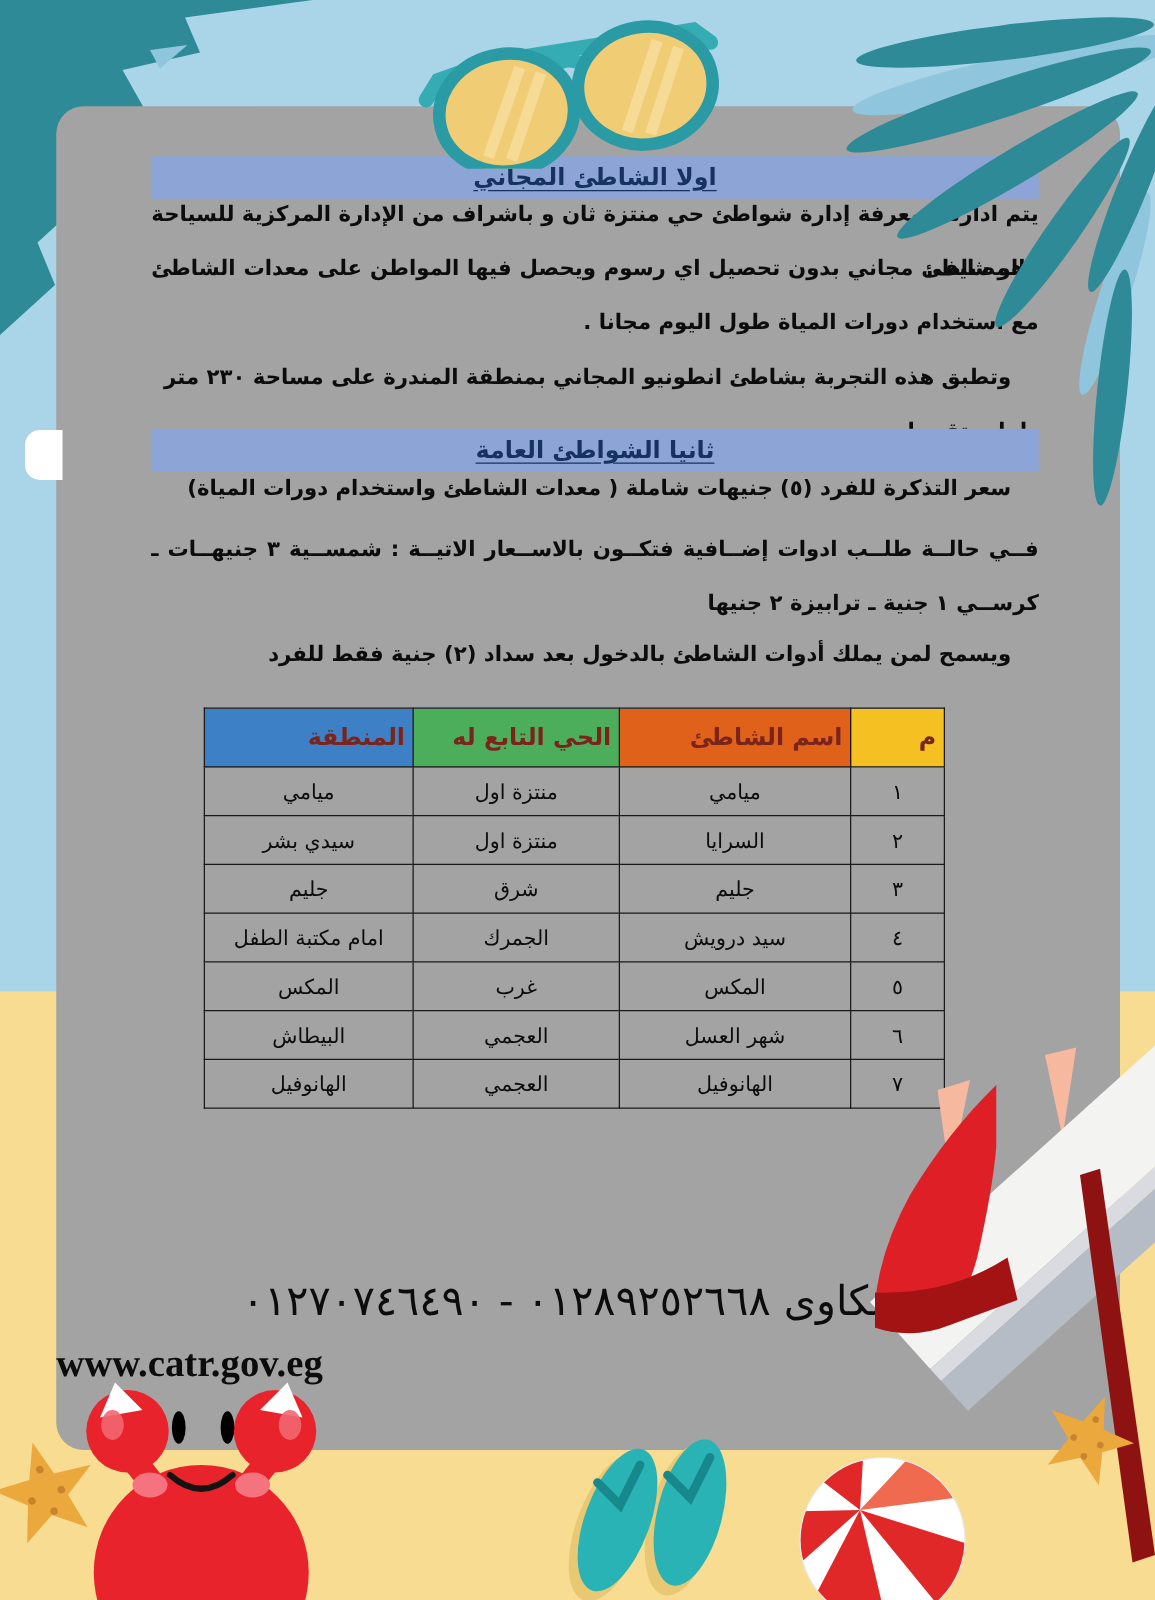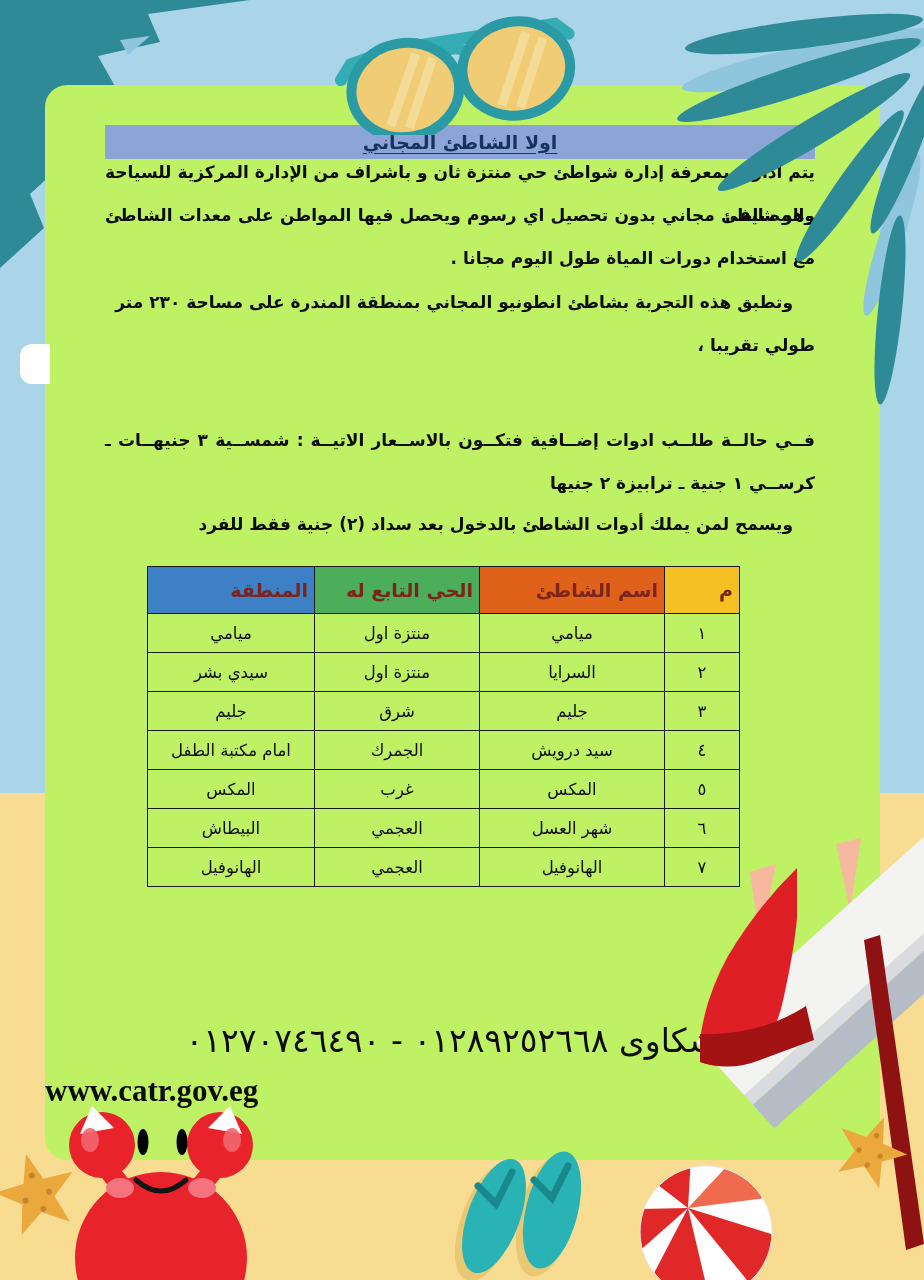--- a/index.html
+++ b/index.html
@@ -3,21 +3,21 @@
 <meta charset="utf-8">
 <style>
   html,body{margin:0;padding:0;}
   .page{position:relative;width:924px;height:1280px;overflow:hidden;
         background:#aad5e9;font-family:"DejaVu Sans",sans-serif;}
   .sand{position:absolute;left:0;right:0;top:793px;bottom:0;background:#f8dc92;z-index:0;}
   .deco{position:absolute;pointer-events:none;}
   .z1{z-index:1}.z3{z-index:3}.z4{z-index:4}
 
   .card{position:absolute;left:45px;top:85px;width:835px;height:1075px;
-        background:#bef264;border-radius:22px;z-index:2;direction:rtl;}
+        background:#a3a3a3;border-radius:22px;z-index:2;direction:rtl;padding-left:16px;}
   .notch{position:absolute;left:20px;top:344px;width:30px;height:40px;background:#ffffff;
          border-radius:12px 0 0 12px;z-index:2;}
 
   .abs{position:absolute;right:65px;width:710px;}
   .bar{height:34px;background:#8ca4d6;display:flex;align-items:center;justify-content:center;}
   .bar span{font-size:19px;font-weight:700;color:#16325f;text-decoration:underline;
             text-underline-offset:4px;}
   .para{font-size:17px;font-weight:700;color:#0c0c0c;line-height:43px;margin:0;}
   .just{text-align:justify;}
   .right{text-align:right;}
@@ -80,21 +80,25 @@
     <div class="bar abs" style="top:40px">
       <span>اولا الشاطئ المجاني</span>
     </div>
 
     <p class="para just abs" style="top:66px">يتم ادارته بمعرفة إدارة شواطئ حي منتزة ثان و باشراف من الإدارة المركزية للسياحة والمصايف.</p>
 
     <p class="para just abs" style="top:109px">وهو شاطئ مجاني بدون تحصيل اي رسوم ويحصل فيها المواطن على معدات الشاطئ مع استخدام دورات المياة طول اليوم مجانا .</p>
 
     <p class="para right ind abs" style="top:196px">وتطبق هذه التجربة بشاطئ انطونيو المجاني بمنطقة المندرة على مساحة ٢٣٠ متر طولي تقريبا ،</p>
 
-
+    <div class="bar abs" style="top:258px">
+      <span>ثانيا الشواطئ العامة</span>
+    </div>
+
+    <p class="para right ind abs" style="top:285px">سعر التذكرة للفرد (٥) جنيهات شاملة ( معدات الشاطئ واستخدام دورات المياة)</p>
 
     <p class="para just abs" style="top:334px">فــي حالــة طلــب ادوات إضــافية فتكــون بالاســعار الاتيــة : شمســية ٣ جنيهــات ـ كرســي ١ جنية ـ ترابيزة ٢ جنيها</p>
 
     <p class="para right ind abs" style="top:418px">ويسمح لمن يملك أدوات الشاطئ بالدخول بعد سداد (٢) جنية فقط للفرد</p>
 
     <table class="beaches">
       <colgroup>
           <col style="width:75px">
           <col style="width:185px">
                 <col style="width:165px">

